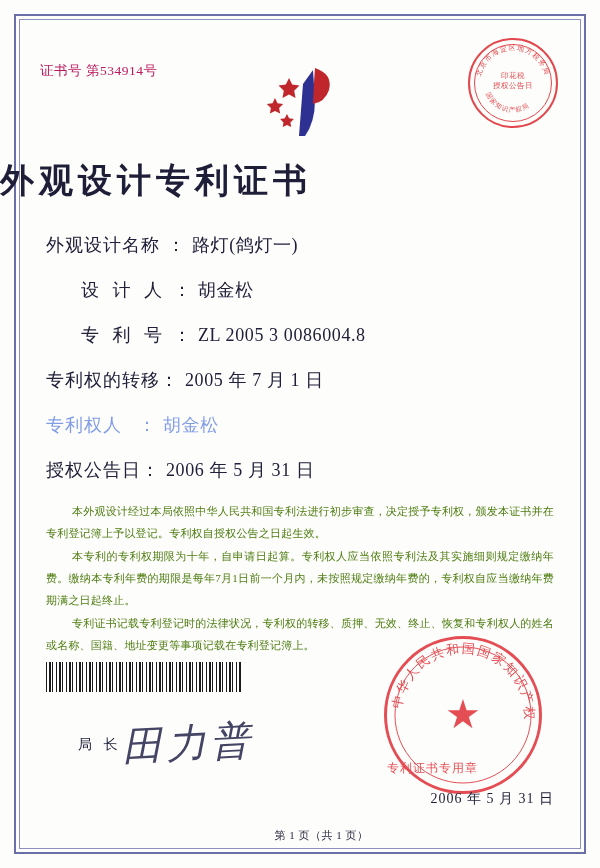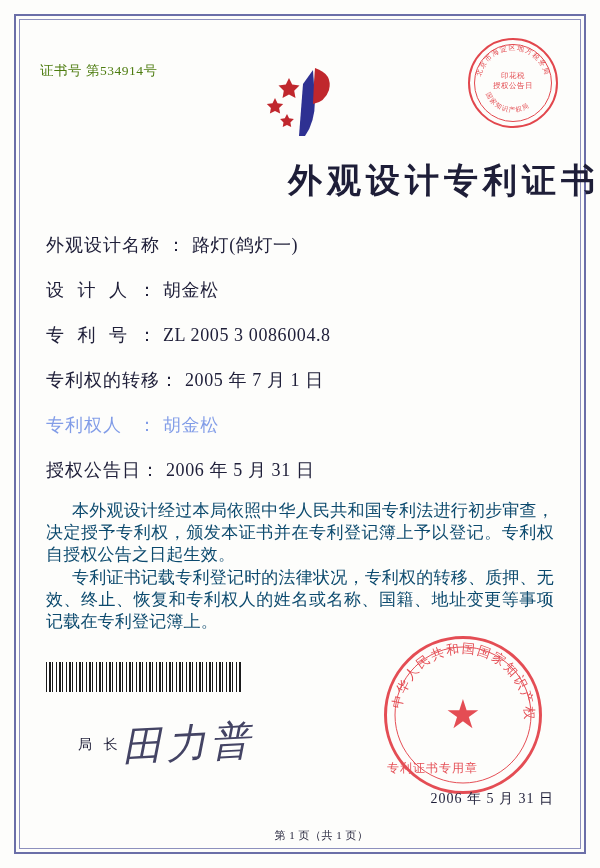--- a/index.html
+++ b/index.html
@@ -37,21 +37,21 @@
     border: 1px solid #8d90bd;
     box-sizing: border-box;
   }
 
   
   .cert-number {
     position: absolute;
     left: 40px; top: 62px;
     font-size: 13.5px;
     letter-spacing: 0.5px;
-    color: #4d7c0f;
+    color: #be185d;
   }
 
   
   .logo {
     position: absolute;
     left: 253px; top: 60px;
     width: 96px; height: 78px;
   }
 
   
@@ -80,21 +80,21 @@
     text-align: center;
     font-size: 7.5px;
     line-height: 9.5px;
     font-family: Liberation Mono, monospace;
     letter-spacing: 0.5px;
   }
 
   .title {
     position: absolute;
     left: 0; right: 0; top: 158px;
-    text-align: right;
+    text-align: left;
     font-size: 34px;
     font-weight: bold;
     letter-spacing: 5px;
     color: #1e1e38;
     font-family: "Liberation Serif", "DejaVu Serif", serif;
   }
 
   
   .fields {
     position: absolute;
@@ -109,38 +109,39 @@
     white-space: nowrap;
   }
   .field-label {
     display: inline-block;
     min-width: 92px;
     letter-spacing: 1px;
   }
   .field-label.wide {
     min-width: 92px;
     letter-spacing: 4.5px;
+    margin-left: 35px;
   }
   .field-sep { display: inline-block; width: 7px; }
   .field-value { letter-spacing: 0.6px; }
 
   .field-row.faded {
     color: #1d4ed8;
     opacity: .55;
     filter: blur(0.4px);
   }
 
   
   .body-text {
     position: absolute;
     left: 46px; top: 500px;
     width: 508px;
-    font-size: 17px;
+    font-size: 11px;
     line-height: 22px;
-    color: #0c4a6e;
+    color: #4d7c0f;
     text-align: justify;
   }
   .body-text p {
     margin: 0 0 1px 0;
     text-indent: 26px;
     letter-spacing: 0.2px;
   }
 
   
   .barcode {
@@ -287,20 +288,21 @@
     </div>
 
     <div class="field-row">
       <span class="field-label">授权公告日</span><span>：</span><span class="field-sep"></span><span class="field-value">2006 年 5 月 31 日</span>
     </div>
 
   </div>
 
   <div class="body-text">
     <p>本外观设计经过本局依照中华人民共和国专利法进行初步审查，决定授予专利权，颁发本证书并在专利登记簿上予以登记。专利权自授权公告之日起生效。</p>
+    <p>本专利的专利权期限为十年，自申请日起算。专利权人应当依照专利法及其实施细则规定缴纳年费。缴纳本专利年费的期限是每年7月1日前一个月内，未按照规定缴纳年费的，专利权自应当缴纳年费期满之日起终止。</p>
     <p>专利证书记载专利登记时的法律状况，专利权的转移、质押、无效、终止、恢复和专利权人的姓名或名称、国籍、地址变更等事项记载在专利登记簿上。</p>
   </div>
 
   <div class="barcode"></div>
 
   <div class="director-label">局 长</div>
   <div class="signature">田力普</div>
 
   <div class="seal-main">
     <svg width="152" height="152" viewBox="0 0 152 152">

